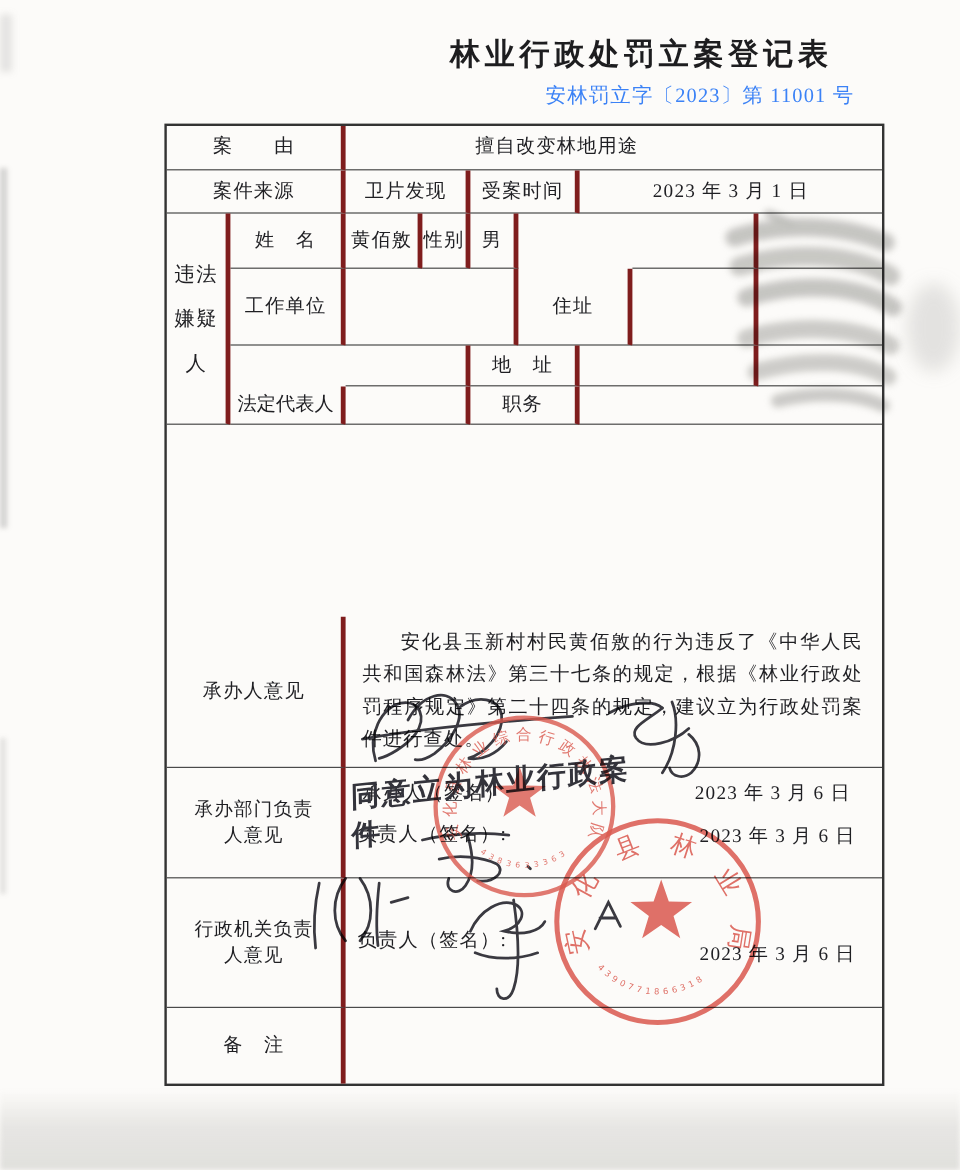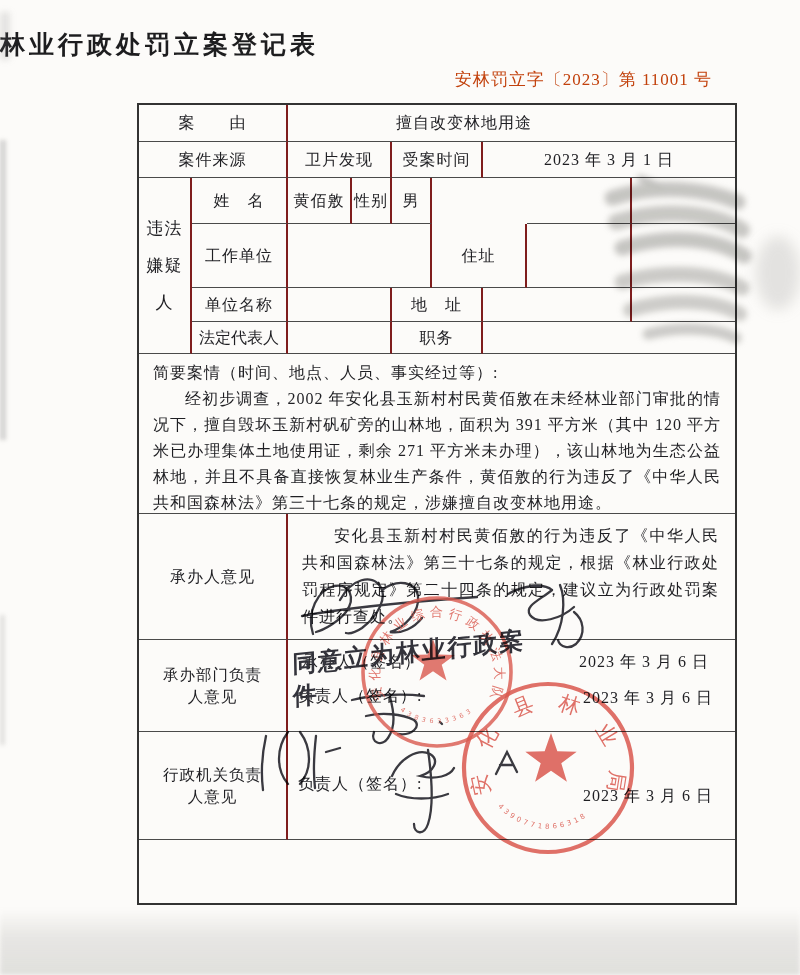--- a/index.html
+++ b/index.html
@@ -3,38 +3,38 @@
 <meta charset="utf-8">
 <style>
   html,body{margin:0;padding:0;}
   body{
     width:800px;height:975px;position:relative;overflow:hidden;
     background:#fcfbf9;
     font-family:"Liberation Serif","DejaVu Serif",serif;
     color:#26262a;
   }
   .page-title{
-    position:absolute;left:0;top:28px;width:694px;text-align:left;
+    position:absolute;left:0;top:28px;width:694px;text-align:right;
     font-size:25px;font-weight:bold;letter-spacing:4px;color:#1d1d1f;
   }
   .doc-number{
     position:absolute;top:68px;right:88px;
-    font-size:17px;letter-spacing:1px;color:#c2410c;
+    font-size:17px;letter-spacing:1px;color:#3b82f6;
   }
   
   .form{
     position:absolute;left:137px;top:103px;width:600px;height:802px;
     display:grid;box-sizing:border-box;
     grid-template-columns:53px 96px 64px 40px 40px 51px 44px 105px 1fr;
     grid-template-rows:37px 36px 46px 64px 34px 32px 160px 126px 92px 108px 1fr;
     border:2px solid #333;
     background:transparent;
   }
   .c{
-    border-right:2px solid #7f1d1d;border-bottom:1px solid #4a4a4a;
+    border-right:4px solid #7f1d1d;border-bottom:1px solid #4a4a4a;
     display:flex;align-items:center;justify-content:center;
     font-size:16px;line-height:1.25;color:#1f1f23;letter-spacing:1px;
     box-sizing:border-box;position:relative;
   }
   .noR{border-right:none;}
   .noB{border-bottom:none;}
   .shiftL{padding-right:95px;}
   .vlabel{flex-direction:column;gap:16px;font-size:17px;}
   .block{
     flex-direction:column;align-items:flex-start;justify-content:flex-start;
@@ -102,35 +102,30 @@
   <div class="c" style="grid-row:3;grid-column:5;">男</div>
   <div class="c" style="grid-row:3;grid-column:8;"></div>
   <div class="c noR" style="grid-row:3;grid-column:9;"></div>
 
   <div class="c" style="grid-row:4;grid-column:2;">工作单位</div>
   <div class="c" style="grid-row:4;grid-column:3/span 3;"></div>
   <div class="c" style="grid-row:4;grid-column:6/span 2;">住址</div>
   <div class="c" style="grid-row:4;grid-column:8;"></div>
   <div class="c noR" style="grid-row:4;grid-column:9;"></div>
 
-  <div class="c" style="grid-row:5;grid-column:2;">单位名称</div>
   <div class="c" style="grid-row:5;grid-column:3/span 2;"></div>
   <div class="c" style="grid-row:5;grid-column:5/span 2;">地　址</div>
   <div class="c" style="grid-row:5;grid-column:7/span 2;"></div>
   <div class="c noR" style="grid-row:5;grid-column:9;"></div>
 
   <div class="c" style="grid-row:6;grid-column:2;letter-spacing:0;">法定代表人</div>
   <div class="c" style="grid-row:6;grid-column:3/span 2;"></div>
   <div class="c" style="grid-row:6;grid-column:5/span 2;">职务</div>
   <div class="c noR" style="grid-row:6;grid-column:7/span 3;"></div>
 
-  <div class="c noR block" style="grid-row:7;grid-column:1/span 9;">
-    <p class="head">简要案情（时间、地点、人员、事实经过等）:</p>
-    <p class="body">经初步调查，2002 年安化县玉新村村民黄佰敫在未经林业部门审批的情况下，擅自毁坏玉新村矾矿旁的山林地，面积为 391 平方米（其中 120 平方米已办理集体土地使用证，剩余 271 平方米未办理），该山林地为生态公益林地，并且不具备直接恢复林业生产条件，黄佰敫的行为违反了《中华人民共和国森林法》第三十七条的规定，涉嫌擅自改变林地用途。</p>
-  </div>
 
   <div class="c" style="grid-row:8;grid-column:1/span 2;">承办人意见</div>
   <div class="c noR opinion" style="grid-row:8;grid-column:3/span 7;">
     <p class="body">安化县玉新村村民黄佰敫的行为违反了《中华人民共和国森林法》第三十七条的规定，根据《林业行政处罚程序规定》第二十四条的规定，建议立为行政处罚案件进行查处。</p>
     <div class="sign-row">
       <span>承办人（签名）</span>
       <span>2023 年 3 月 6 日</span>
     </div>
   </div>
 
@@ -145,20 +140,21 @@
 
   <div class="c two-line" style="grid-row:10;grid-column:1/span 2;">
     <span>行政机关负责</span>
     <span>人意见</span>
   </div>
   <div class="c noR" style="grid-row:10;grid-column:3/span 7;">
     <span class="sign-abs" style="left:10px;top:42px;">负责人（签名）:</span>
     <span class="date-abs" style="right:22px;top:54px;">2023 年 3 月 6 日</span>
   </div>
 
+  <div class="c noB" style="grid-row:11;grid-column:1/span 2;">备　注</div>
   <div class="c noR noB" style="grid-row:11;grid-column:3/span 7;"></div>
 </div>
 
 <div class="hand-note">同意立为林业行政案件</div>
 
 <svg class="overlay" width="800" height="975" viewBox="0 0 800 975">
   <defs>
     <filter id="blur3" x="-20%" y="-20%" width="140%" height="140%">
         <feGaussianBlur stdDeviation="3"></feGaussianBlur>
       </filter>

